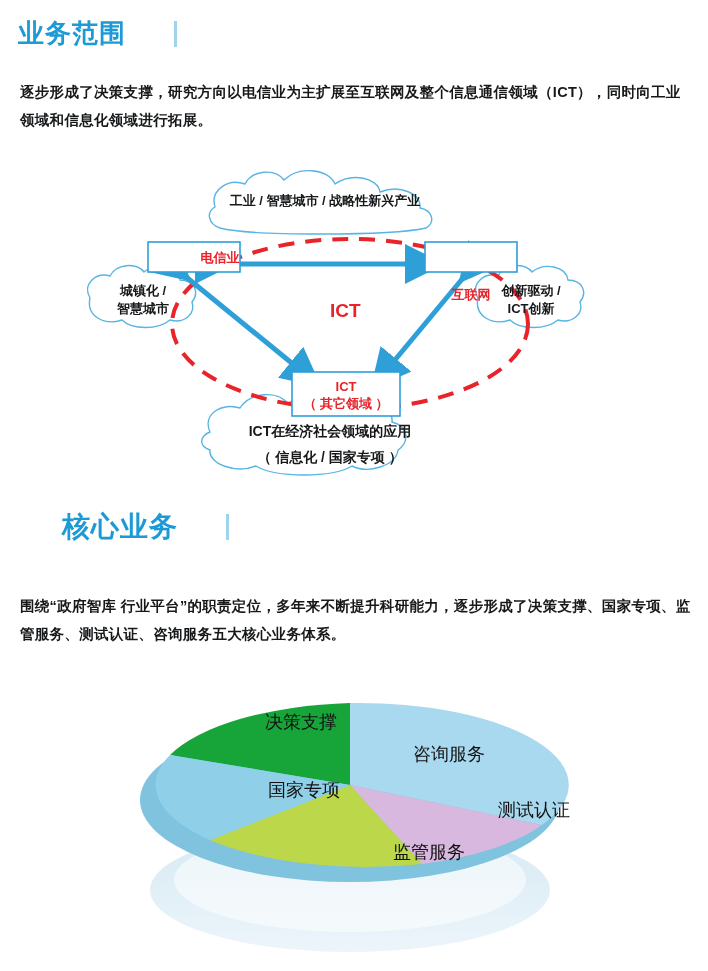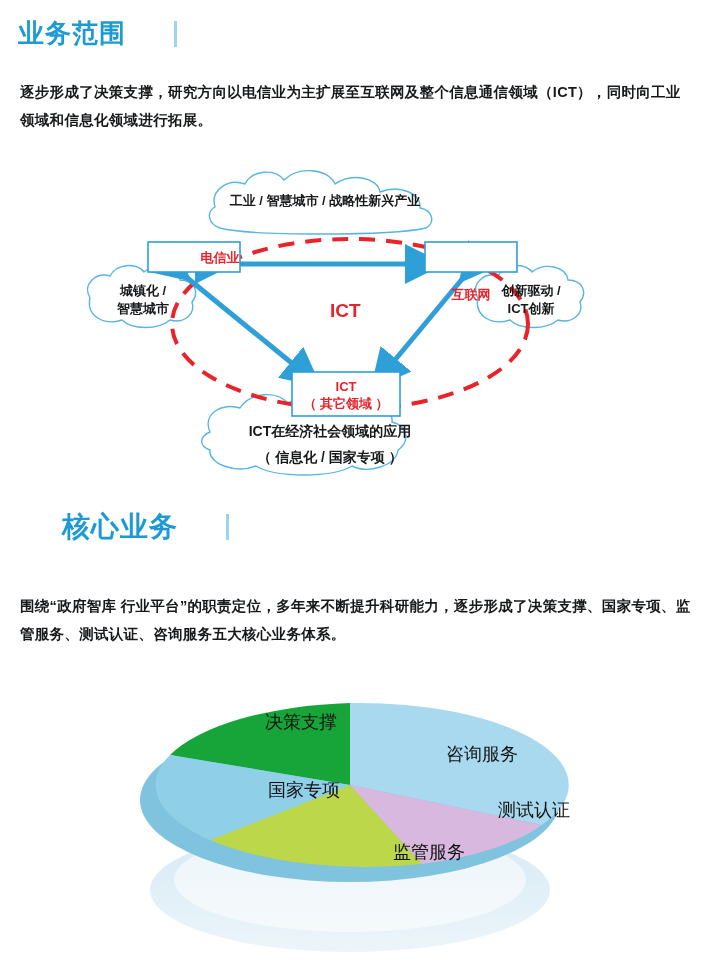--- a/index.html
+++ b/index.html
@@ -220,19 +220,19 @@
 
         <path d="M300,145 L492,185 A210,82 0 0,1 372,224 Z" fill="#d9b8e0"></path>
 
         <path d="M300,145 L372,224 A210,82 0 0,1 160,200 Z" fill="#bcd84a"></path>
 
         <path d="M300,145 L160,200 A210,82 0 0,1 120,115 Z" fill="#8fd0e8"></path>
       </g>
     </svg>
 
     <div class="pie-label" style="left:172px; top:70px;">决策支撑</div>
-    <div class="pie-label" style="left:353px; top:102px;text-align:right;">咨询服务</div>
+    <div class="pie-label" style="left:320px; top:102px;text-align:right;">咨询服务</div>
     <div class="pie-label" style="left:405px; top:158px;">测试认证</div>
     <div class="pie-label" style="left:300px; top:200px;">监管服务</div>
     <div class="pie-label" style="left:175px; top:138px;">国家专项</div>
   </div>
 
 </div>
 
 </body></html>

